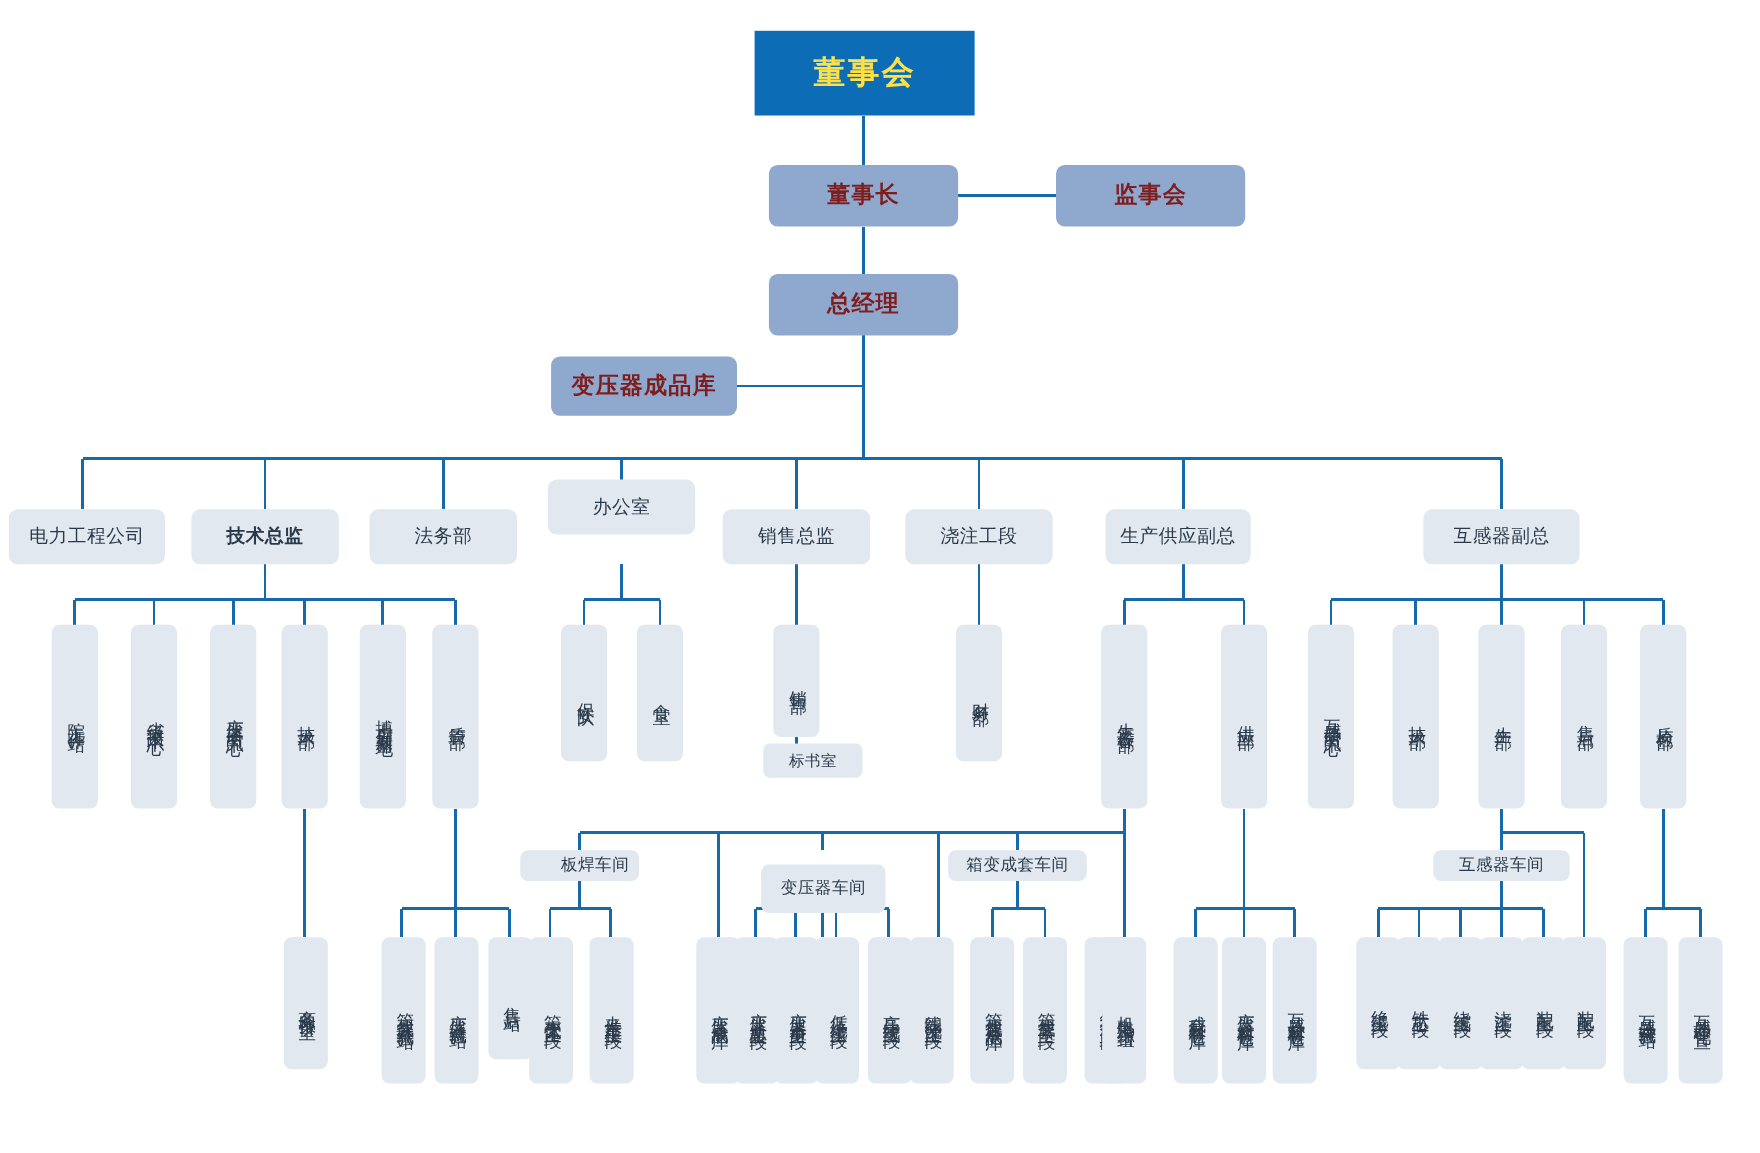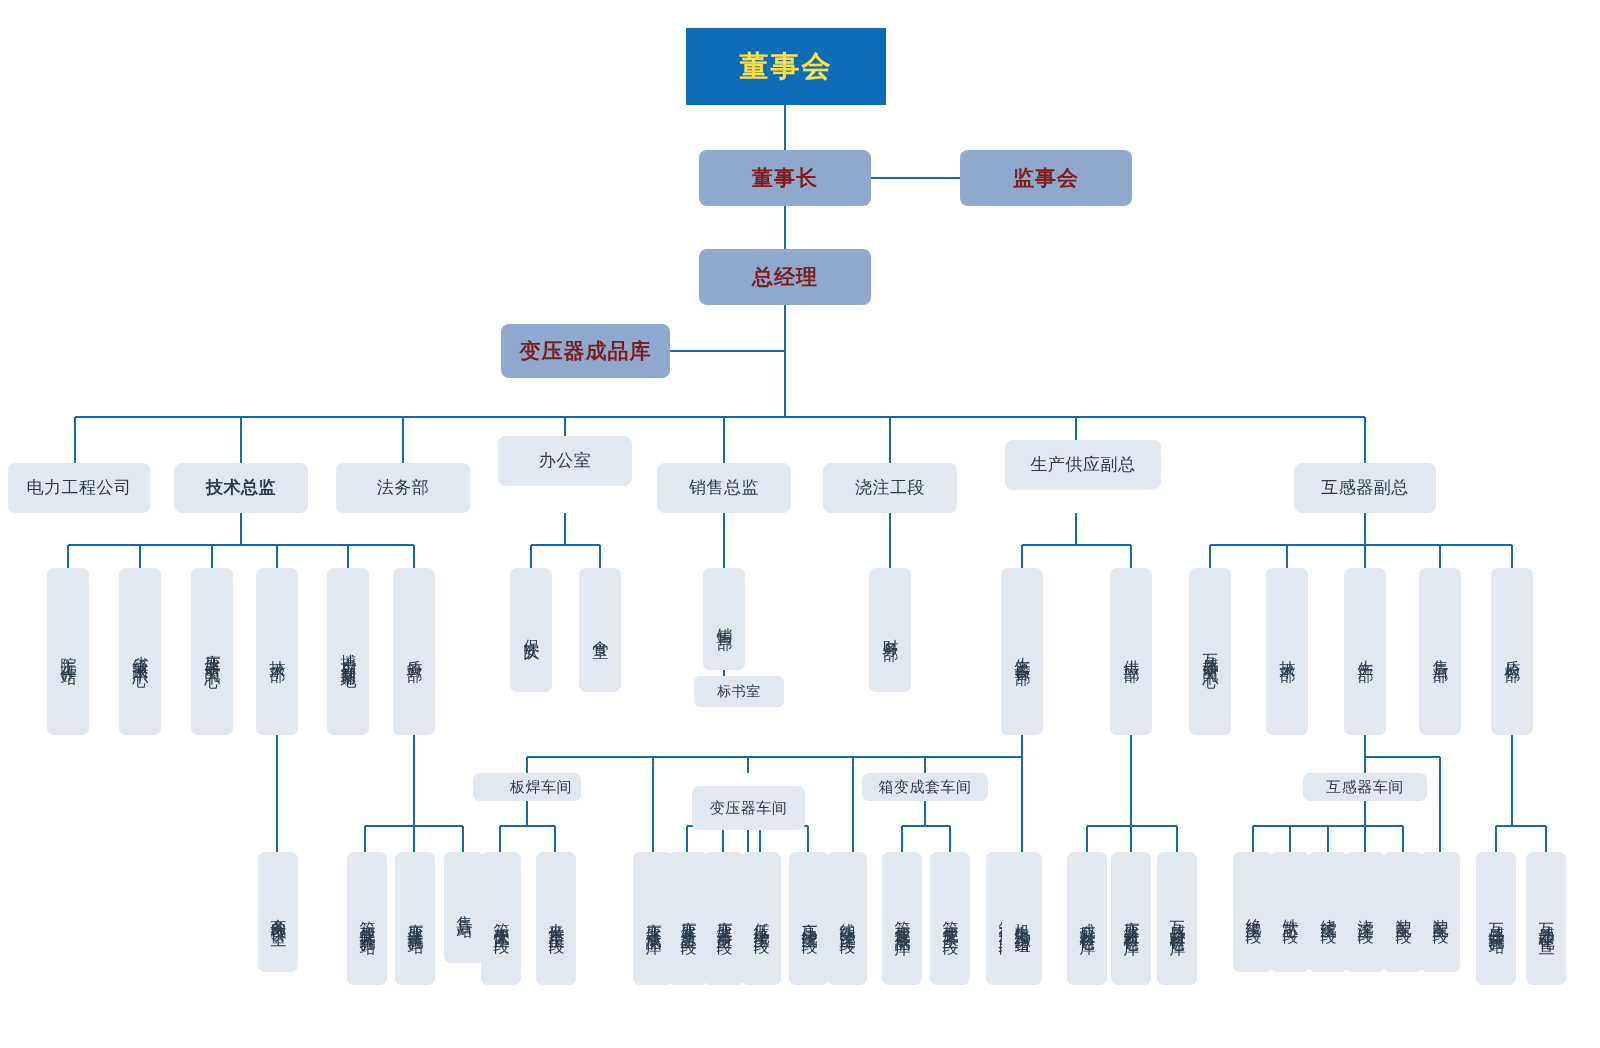--- a/index.html
+++ b/index.html
@@ -216,21 +216,21 @@
 
   <div class="node n-exec" style="left:699px;top:249px;width:172px;height:56px;">总经理</div>
   <div class="node n-exec" style="left:501px;top:324px;width:169px;height:54px;">变压器成品库</div>
 
   <div class="node n-dept" style="left:8px;top:463px;width:142px;height:50px;">电力工程公司</div>
   <div class="node n-dept" style="left:174px;top:463px;width:134px;height:50px;font-weight:bold;">技术总监</div>
   <div class="node n-dept" style="left:336px;top:463px;width:134px;height:50px;">法务部</div>
   <div class="node n-dept" style="left:498px;top:436px;width:134px;height:50px;">办公室</div>
   <div class="node n-dept" style="left:657px;top:463px;width:134px;height:50px;">销售总监</div>
   <div class="node n-dept" style="left:823px;top:463px;width:134px;height:50px;">浇注工段</div>
-  <div class="node n-dept" style="left:1005px;top:440px;width:156px;height:50px;">生产供应副总</div>
+  <div class="node n-dept" style="left:1005px;top:463px;width:132px;height:50px;">生产供应副总</div>
   <div class="node n-dept" style="left:1294px;top:463px;width:142px;height:50px;">互感器副总</div>
 
   <div class="node n-unit" style="left:47px;top:568px;width:42px;height:167px;">院士工作站</div>
   <div class="node n-unit" style="left:119px;top:568px;width:42px;height:167px;">省级技术中心</div>
   <div class="node n-unit" style="left:191px;top:568px;width:42px;height:167px;">变压器研究中心</div>
   <div class="node n-unit" style="left:256px;top:568px;width:42px;height:167px;">技术部</div>
   <div class="node n-unit" style="left:327px;top:568px;width:42px;height:167px;">博士后创新基地</div>
   <div class="node n-unit" style="left:393px;top:568px;width:42px;height:167px;">质管部</div>
 
   <div class="node n-unit" style="left:510px;top:568px;width:42px;height:124px;">保安队</div>

